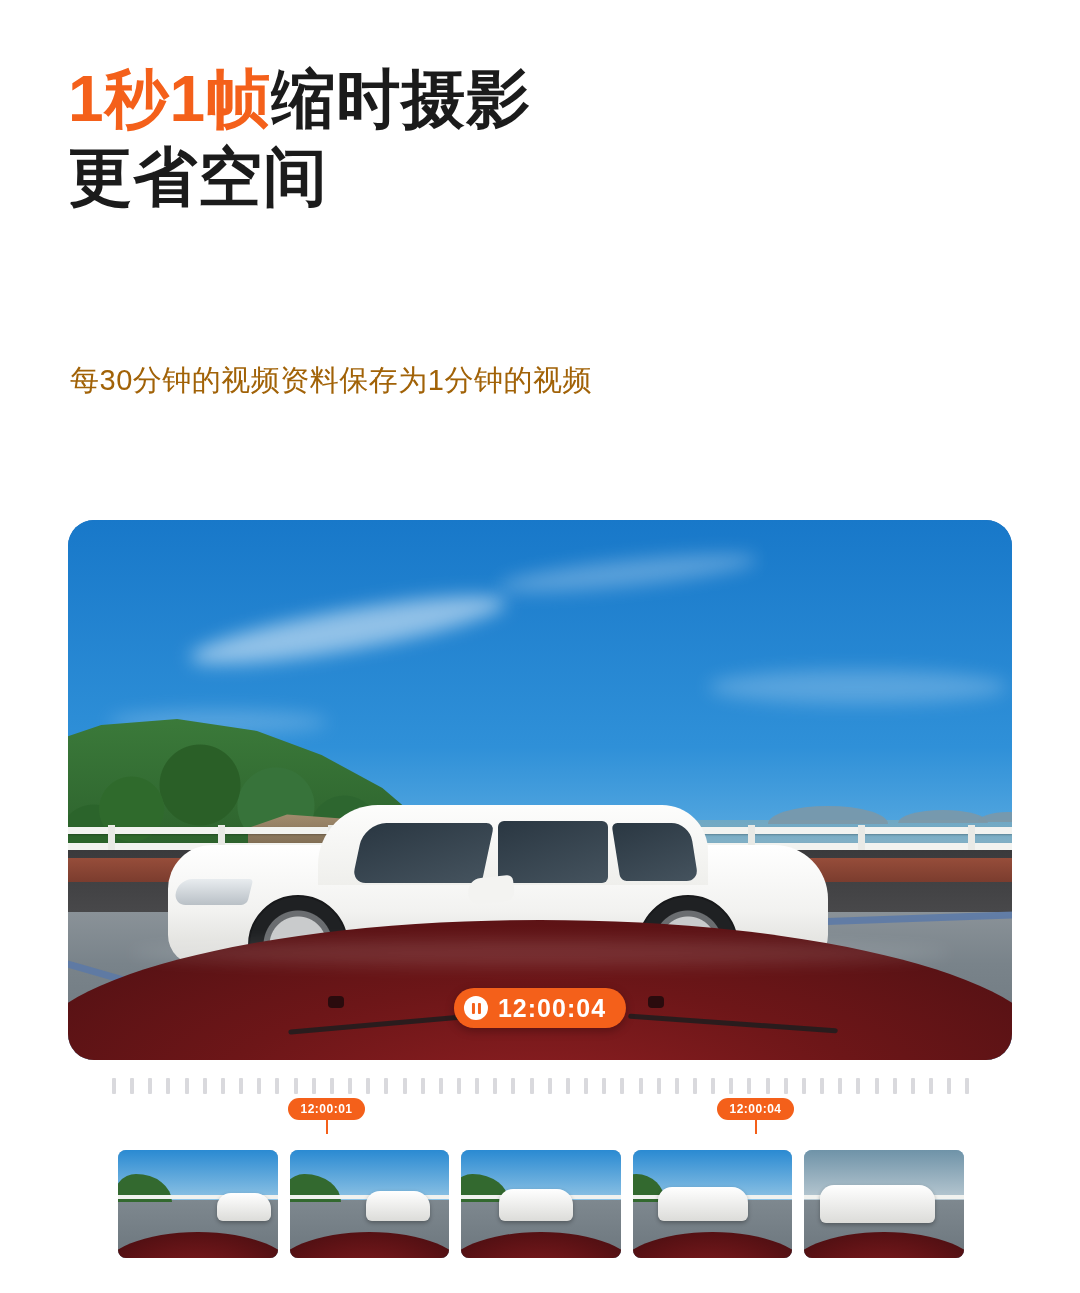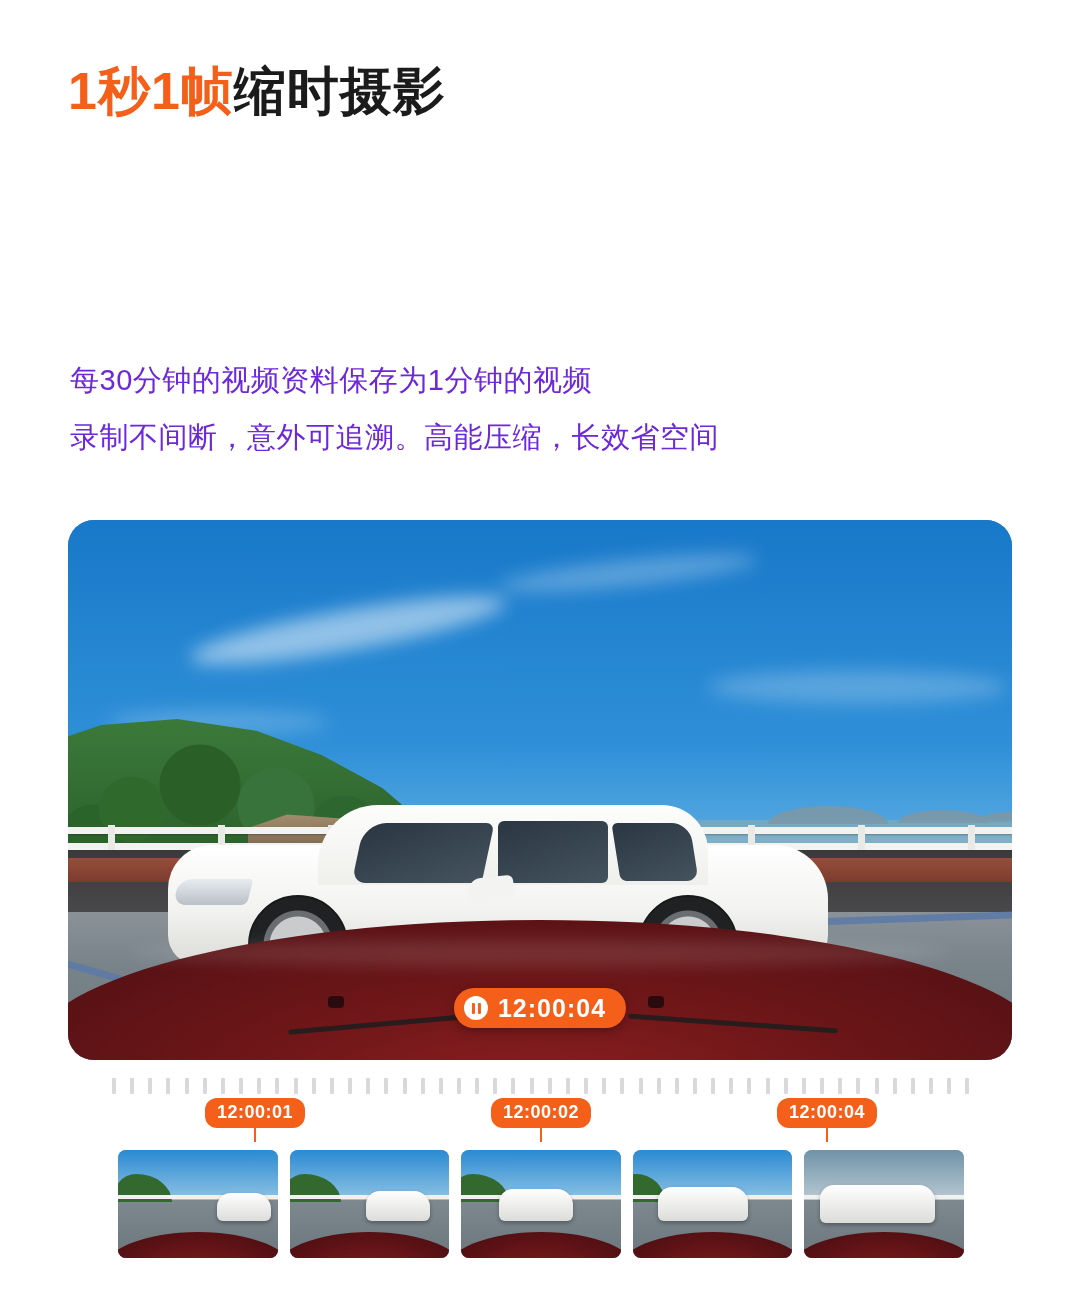--- a/index.html
+++ b/index.html
@@ -16,42 +16,42 @@
   }
 
   
   .headline {
     position: absolute;
     left: 68px;
     top: 60px;
     width: 960px;
   }
   .headline-line {
-    font-size: 52px;
+    font-size: 64px;
     font-weight: 800;
     line-height: 1.22;
     letter-spacing: 1px;
     color: #1b1b1b;
     white-space: nowrap;
   }
   .headline-accent {
     color: #f4601a;
   }
 
   
   .subtitle {
     position: absolute;
     left: 70px;
     top: 352px;
     width: 950px;
   }
   .subtitle-line {
     font-size: 29px;
     line-height: 1.95;
-    color: #6d28d9;
+    color: #a16207;
     letter-spacing: 0.5px;
     white-space: nowrap;
   }
 
   
   .photo {
     position: absolute;
     left: 68px;
     top: 520px;
     width: 944px;
@@ -351,21 +351,21 @@
   }
   .label-cell {
     flex: 1;
     display: flex;
     flex-direction: column;
     align-items: center;
   }
   .tstamp {
     background: #f4601a;
     color: #fff;
-    font-size: 18px;
+    font-size: 12px;
     font-weight: 700;
     padding: 4px 12px;
     border-radius: 12px;
     letter-spacing: .5px;
     line-height: 1.2;
   }
   .connector {
     width: 2px;
     height: 14px;
     background: #f4601a;
@@ -418,25 +418,25 @@
     border-radius: 50% 50% 0 0 / 90% 90% 0 0;
   }
 </style>
 </head>
 <body>
 
 <div class="headline">
   <div class="headline-line">
     <span class="headline-accent">1秒1帧</span><span>缩时摄影</span>
   </div>
+  <div class="headline-line">更省空间</div>
 </div>
 
 <div class="subtitle">
   <div class="subtitle-line">每30分钟的视频资料保存为1分钟的视频</div>
-  <div class="subtitle-line">录制不间断，意外可追溯。高能压缩，长效省空间</div>
 </div>
 
 <div class="photo">
   <div class="sky"></div>
   <div class="cloud c1"></div>
   <div class="cloud c2"></div>
   <div class="cloud c3"></div>
   <div class="cloud c4"></div>
 
   <div class="sea"></div>
@@ -548,24 +548,20 @@
     <div class="tick"></div>
     <div class="tick"></div>
   </div>
 
 <div class="thumb-labels">
   <div class="label-cell">
     <div class="tstamp">12:00:01</div>
     <div class="connector"></div>
   </div>
   <div class="label-cell">
-    <div class="tstamp">12:00:02</div>
-    <div class="connector"></div>
-  </div>
-  <div class="label-cell">
     <div class="tstamp">12:00:04</div>
     <div class="connector"></div>
   </div>
 </div>
 
 <div class="thumbs">
   <div class="thumb">
     <div class="t-sky"></div>
     <div class="t-ground"></div>
     <div class="t-hill" style="left:-4%;"></div>

